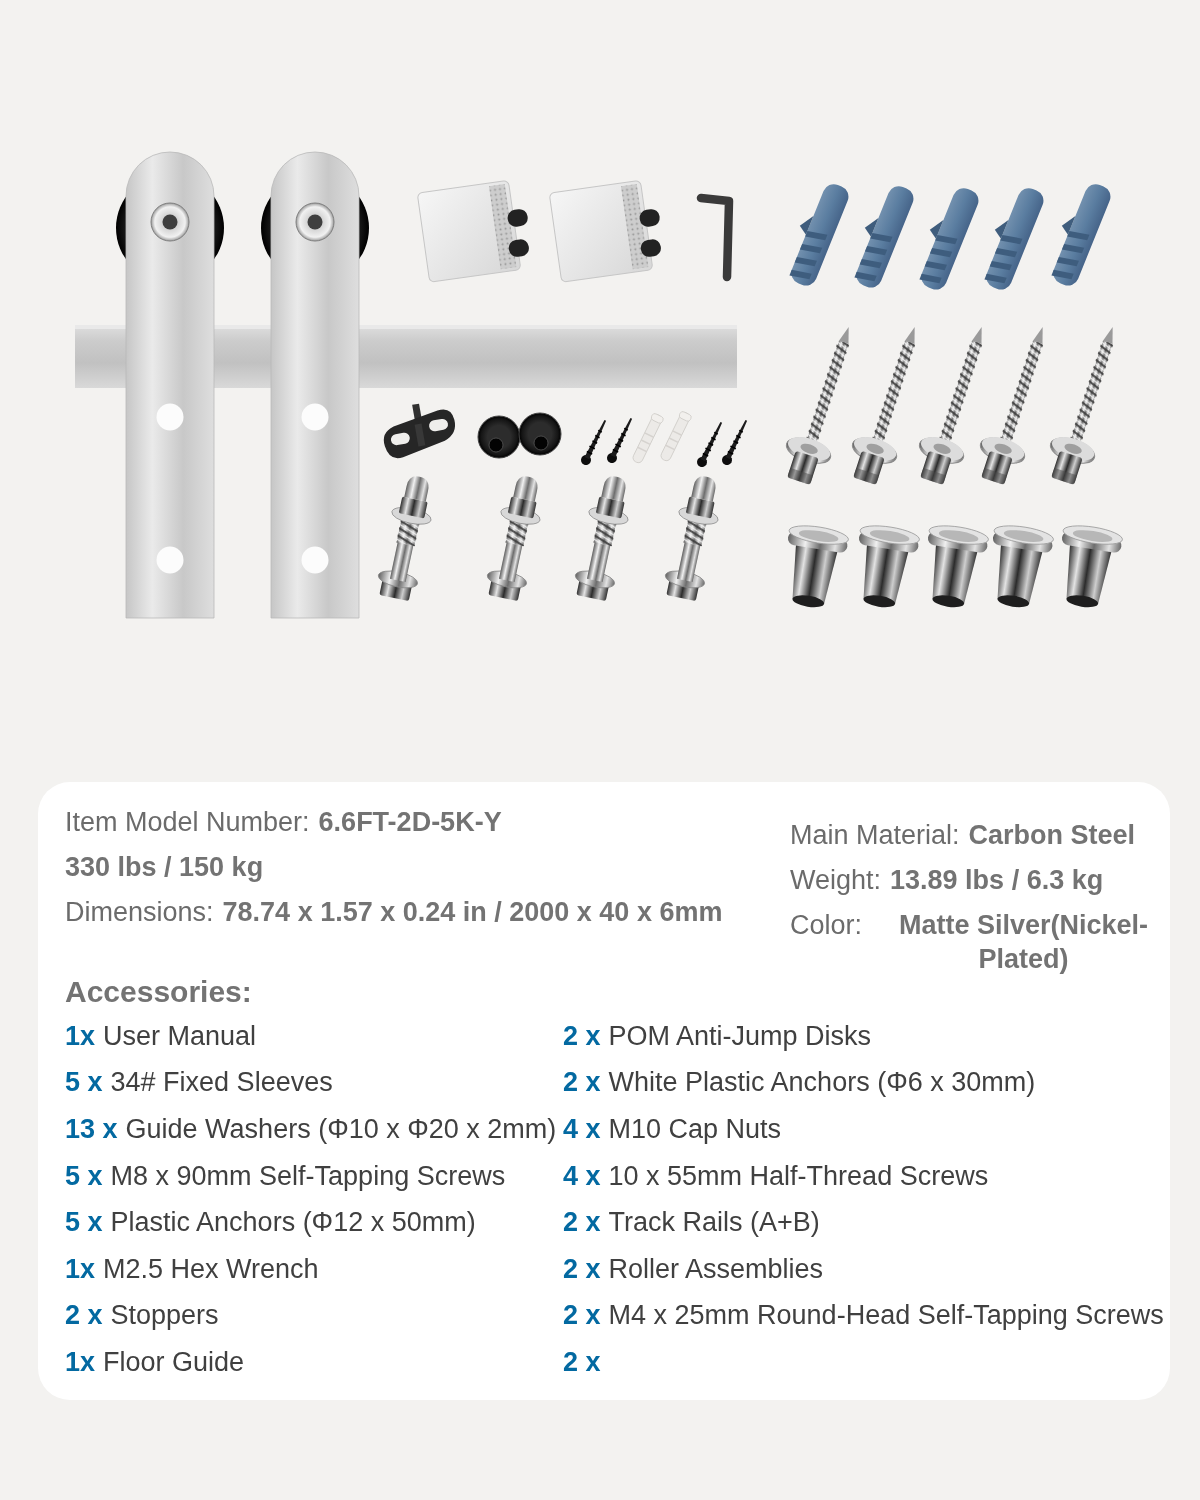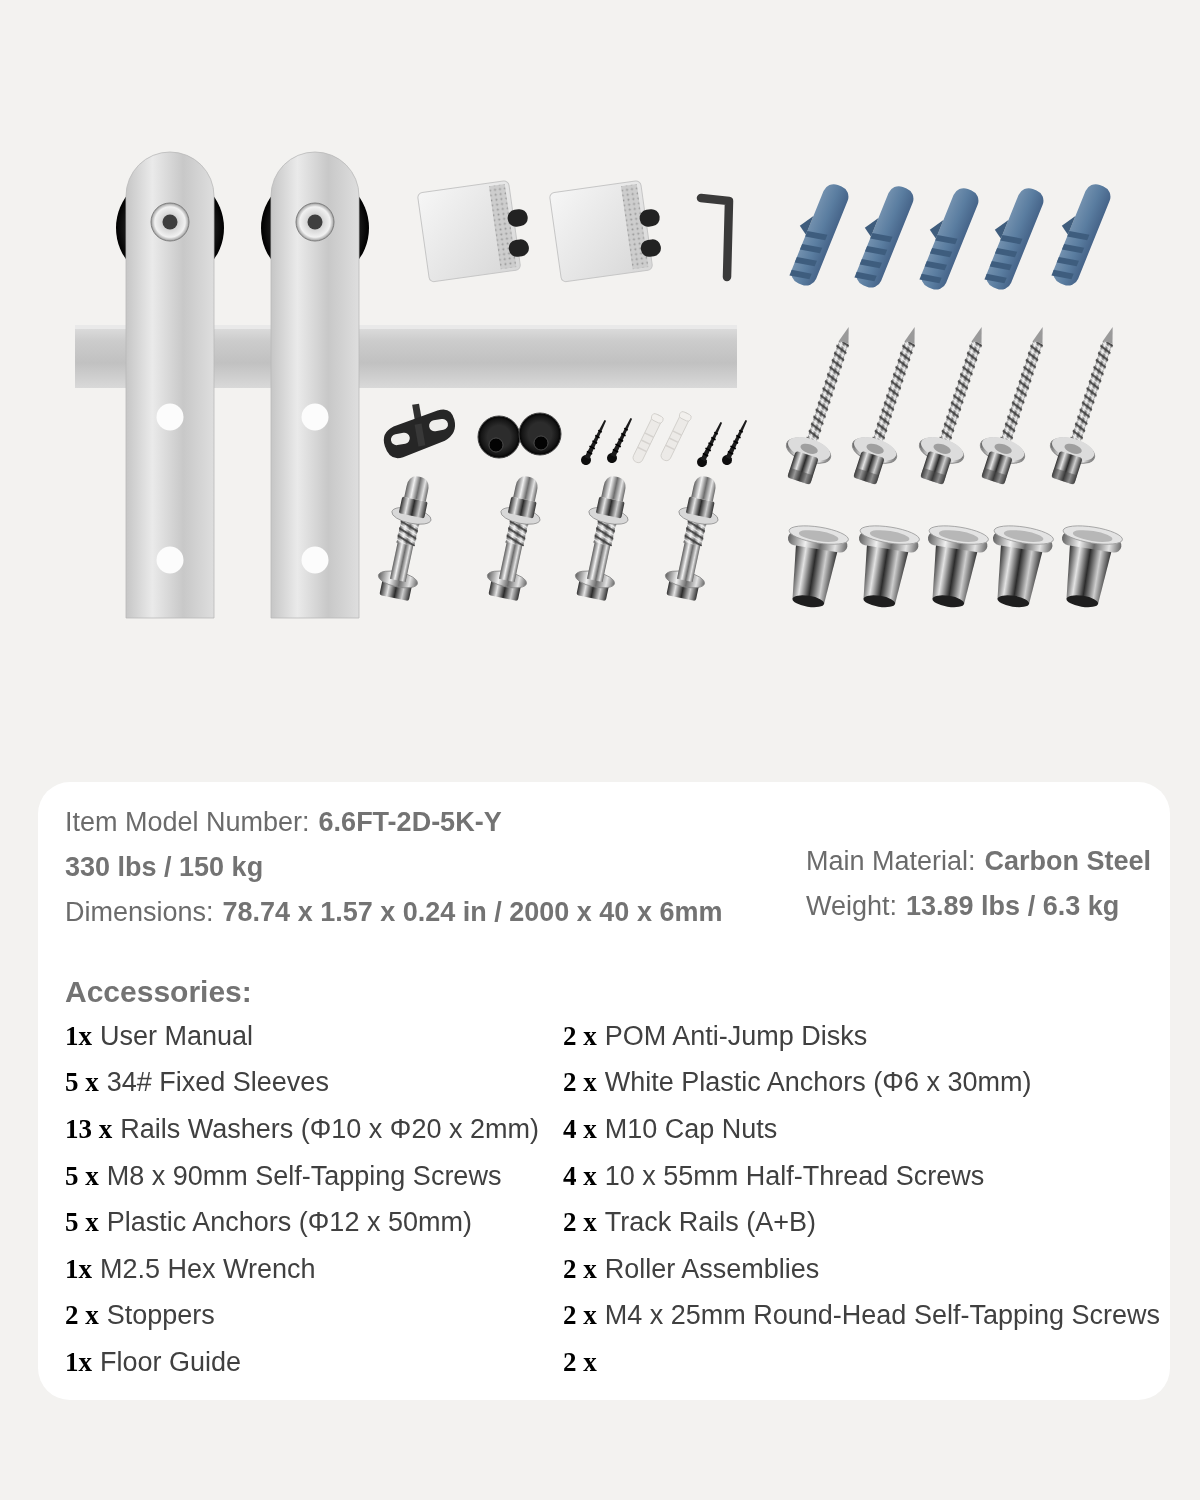--- a/index.html
+++ b/index.html
@@ -28,21 +28,21 @@
     position:absolute;left:65px;top:973px;
     font-size:30px;font-weight:700;color:#737373;line-height:38px;
   }
   .acc-col{position:absolute;top:1013px;}
   .acc-col.left{left:65px;}
   .acc-col.right{left:563px;}
   .acc-row{
     display:flex;align-items:center;column-gap:8px;
     height:46.6px;font-size:27px;
   }
-  .acc-qty{color:#000000;font-weight:700;white-space:nowrap;font-family:Liberation Serif, serif;}
+  .acc-qty{color:#0369a1;font-weight:700;white-space:nowrap;}
   .acc-label{color:#404040;font-weight:400;white-space:nowrap;}
 </style>
 </head>
 <body>
 
 <svg id="photo-area" viewBox="0 0 1200 770" xmlns="http://www.w3.org/2000/svg">
   <defs>
     <linearGradient id="gRail" x1="0" y1="0" x2="0" y2="1">
       <stop offset="0" stop-color="#dfdfdf"></stop>
         <stop offset="0.25" stop-color="#cccccc"></stop>
@@ -257,45 +257,49 @@
   </div>
   <div class="spec-row">
     <span class="spec-value">330 lbs / 150 kg</span>
   </div>
   <div class="spec-row">
     <span class="spec-label">Dimensions:</span>
     <span class="spec-value">78.74 x 1.57 x 0.24 in / 2000 x 40 x 6mm</span>
   </div>
 </div>
 
-<div class="spec-col" style="left:790px;top:844px;margin-left:16px;">
+<div class="spec-col" style="left:790px;top:818px;">
   <div class="spec-row">
     <span class="spec-label">Main Material:</span>
     <span class="spec-value">Carbon Steel</span>
   </div>
   <div class="spec-row">
     <span class="spec-label">Weight:</span>
     <span class="spec-value">13.89 lbs / 6.3 kg</span>
   </div>
+  <div class="spec-row tall">
+    <span class="spec-label">Color:</span>
+    <span class="spec-value wrap">Matte Silver(Nickel-Plated)</span>
+  </div>
 </div>
 
 <div id="accessories-heading">Accessories:</div>
 
 <div class="acc-col left">
   <div class="acc-row">
     <span class="acc-qty">1x</span>
     <span class="acc-label">User Manual</span>
   </div>
   <div class="acc-row">
     <span class="acc-qty">5 x</span>
     <span class="acc-label">34# Fixed Sleeves</span>
   </div>
   <div class="acc-row">
     <span class="acc-qty">13 x</span>
-    <span class="acc-label">Rails Washers (Φ10 x Φ20 x 2mm)</span>
+    <span class="acc-label">Guide Washers (Φ10 x Φ20 x 2mm)</span>
   </div>
   <div class="acc-row">
     <span class="acc-qty">5 x</span>
     <span class="acc-label">M8 x 90mm Self-Tapping Screws</span>
   </div>
   <div class="acc-row">
     <span class="acc-qty">5 x</span>
     <span class="acc-label">Plastic Anchors (Φ12 x 50mm)</span>
   </div>
   <div class="acc-row">

